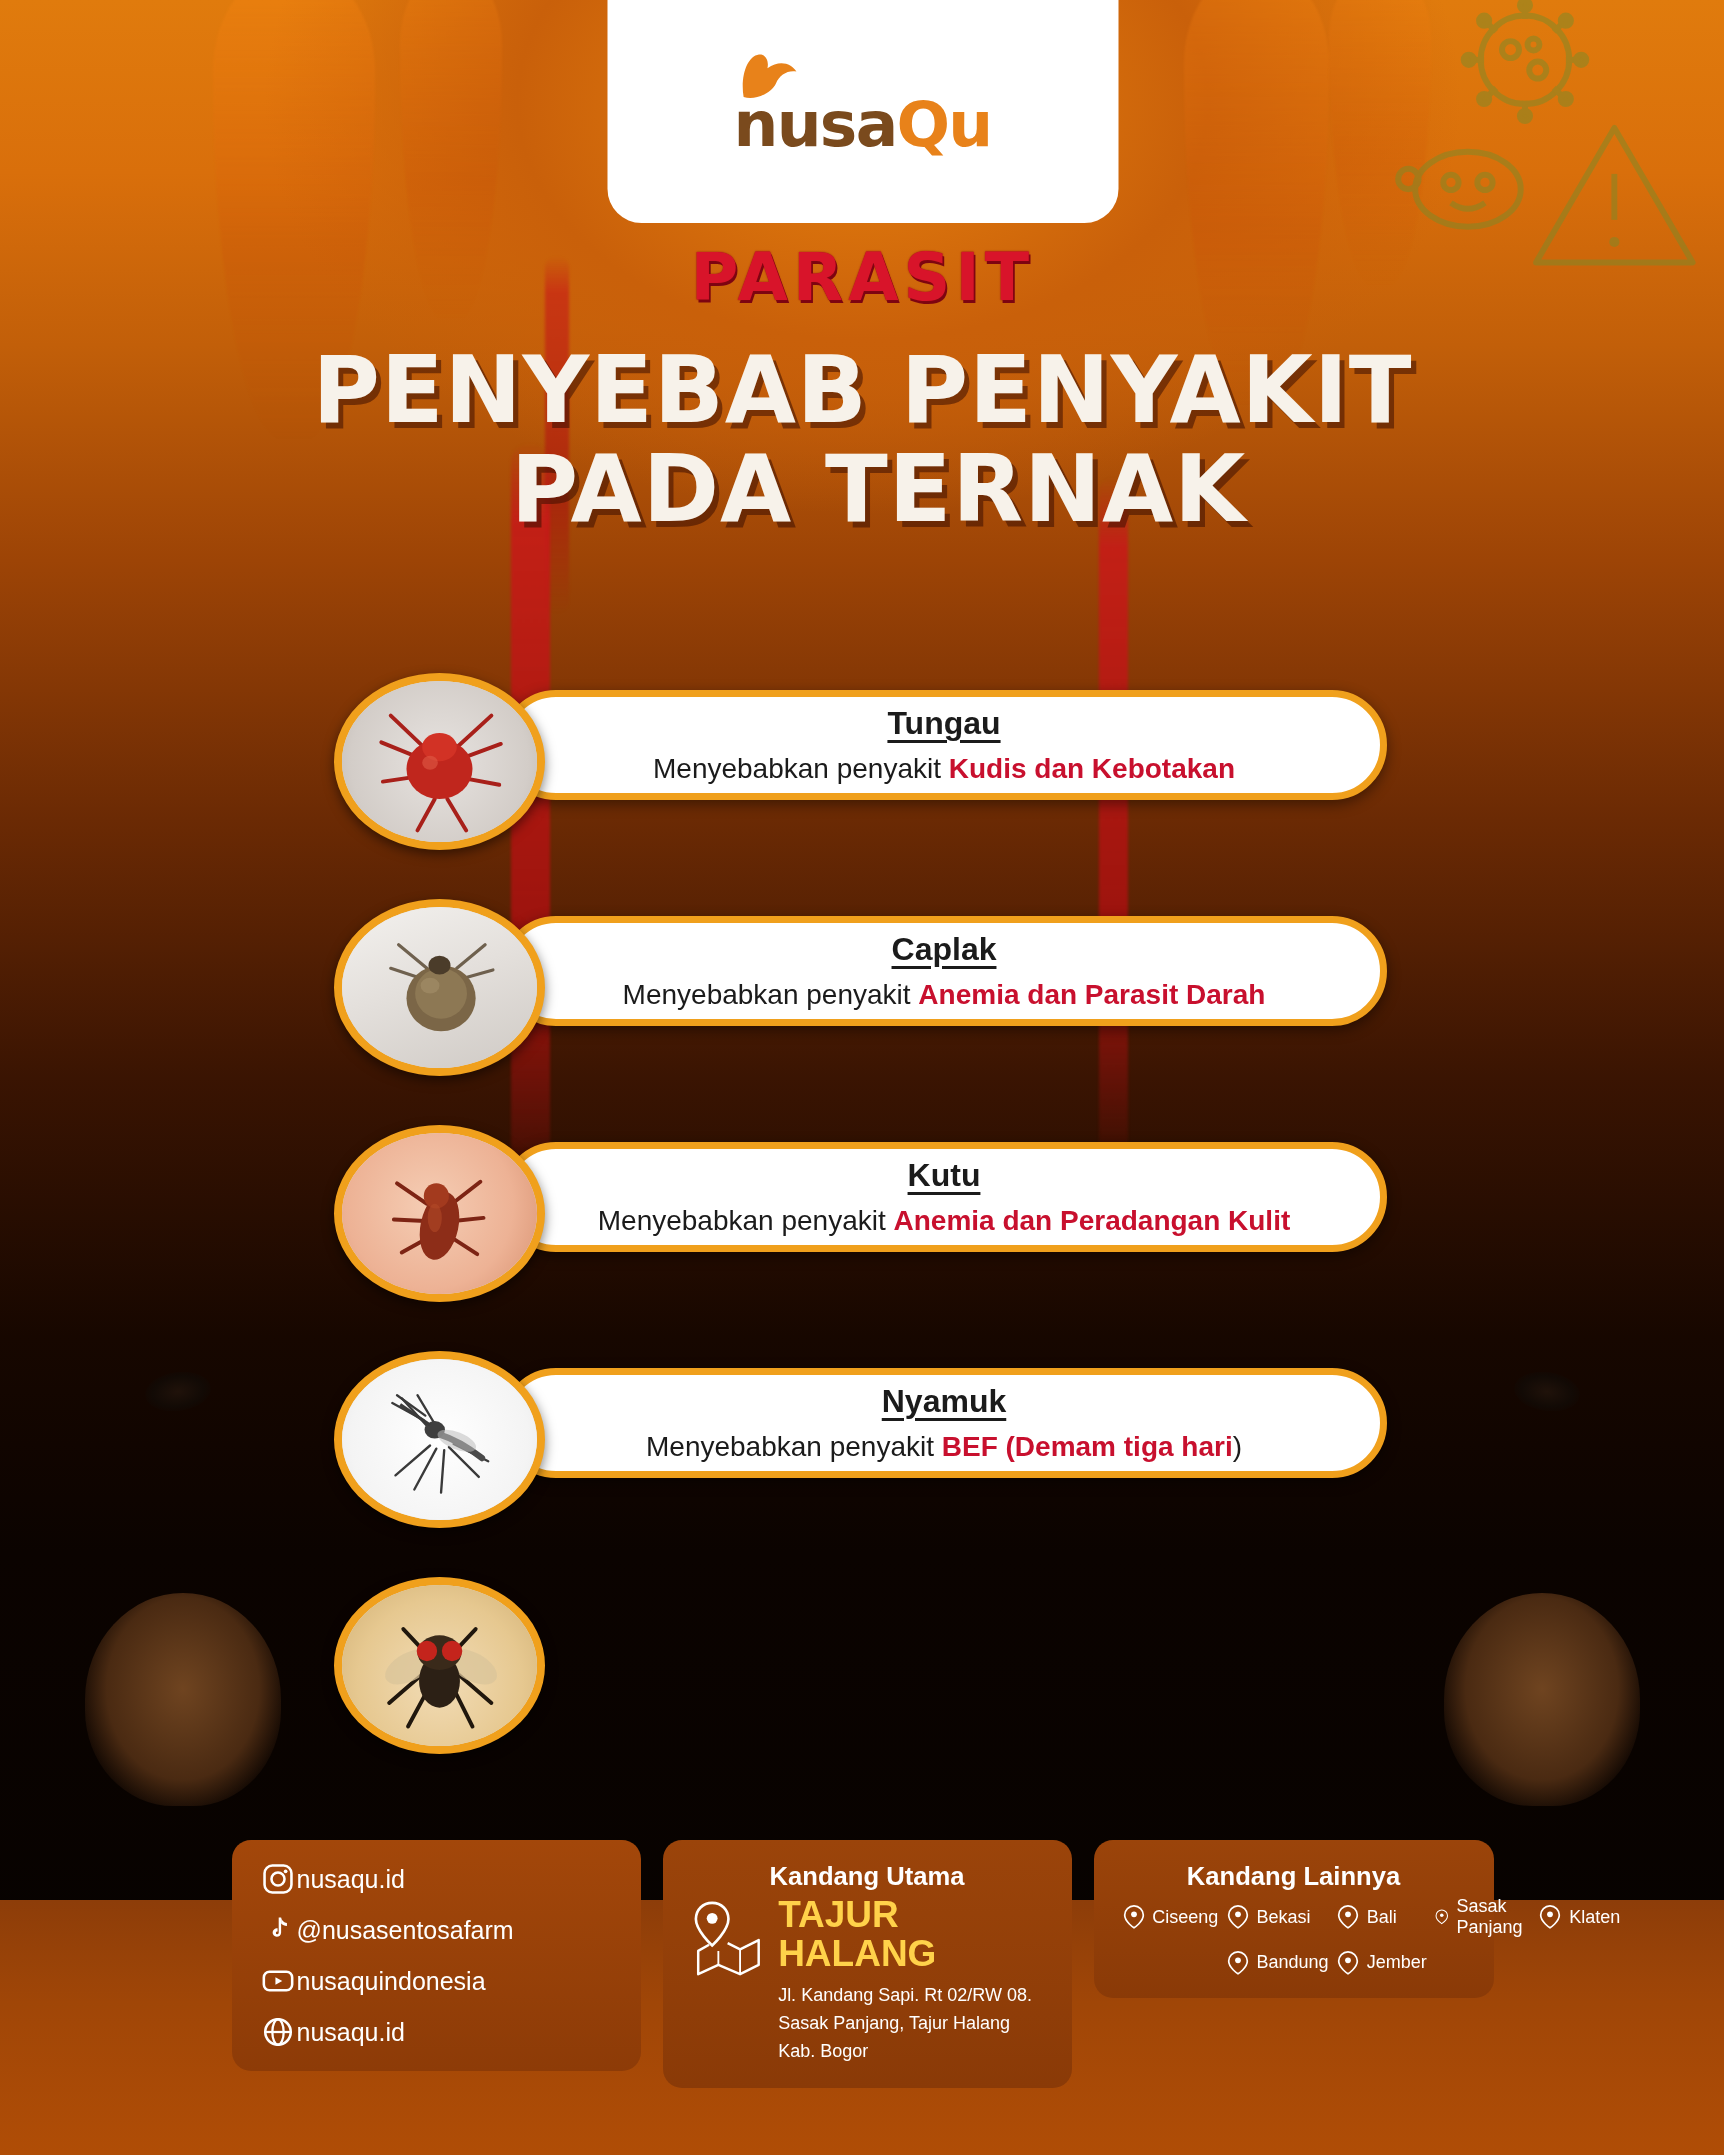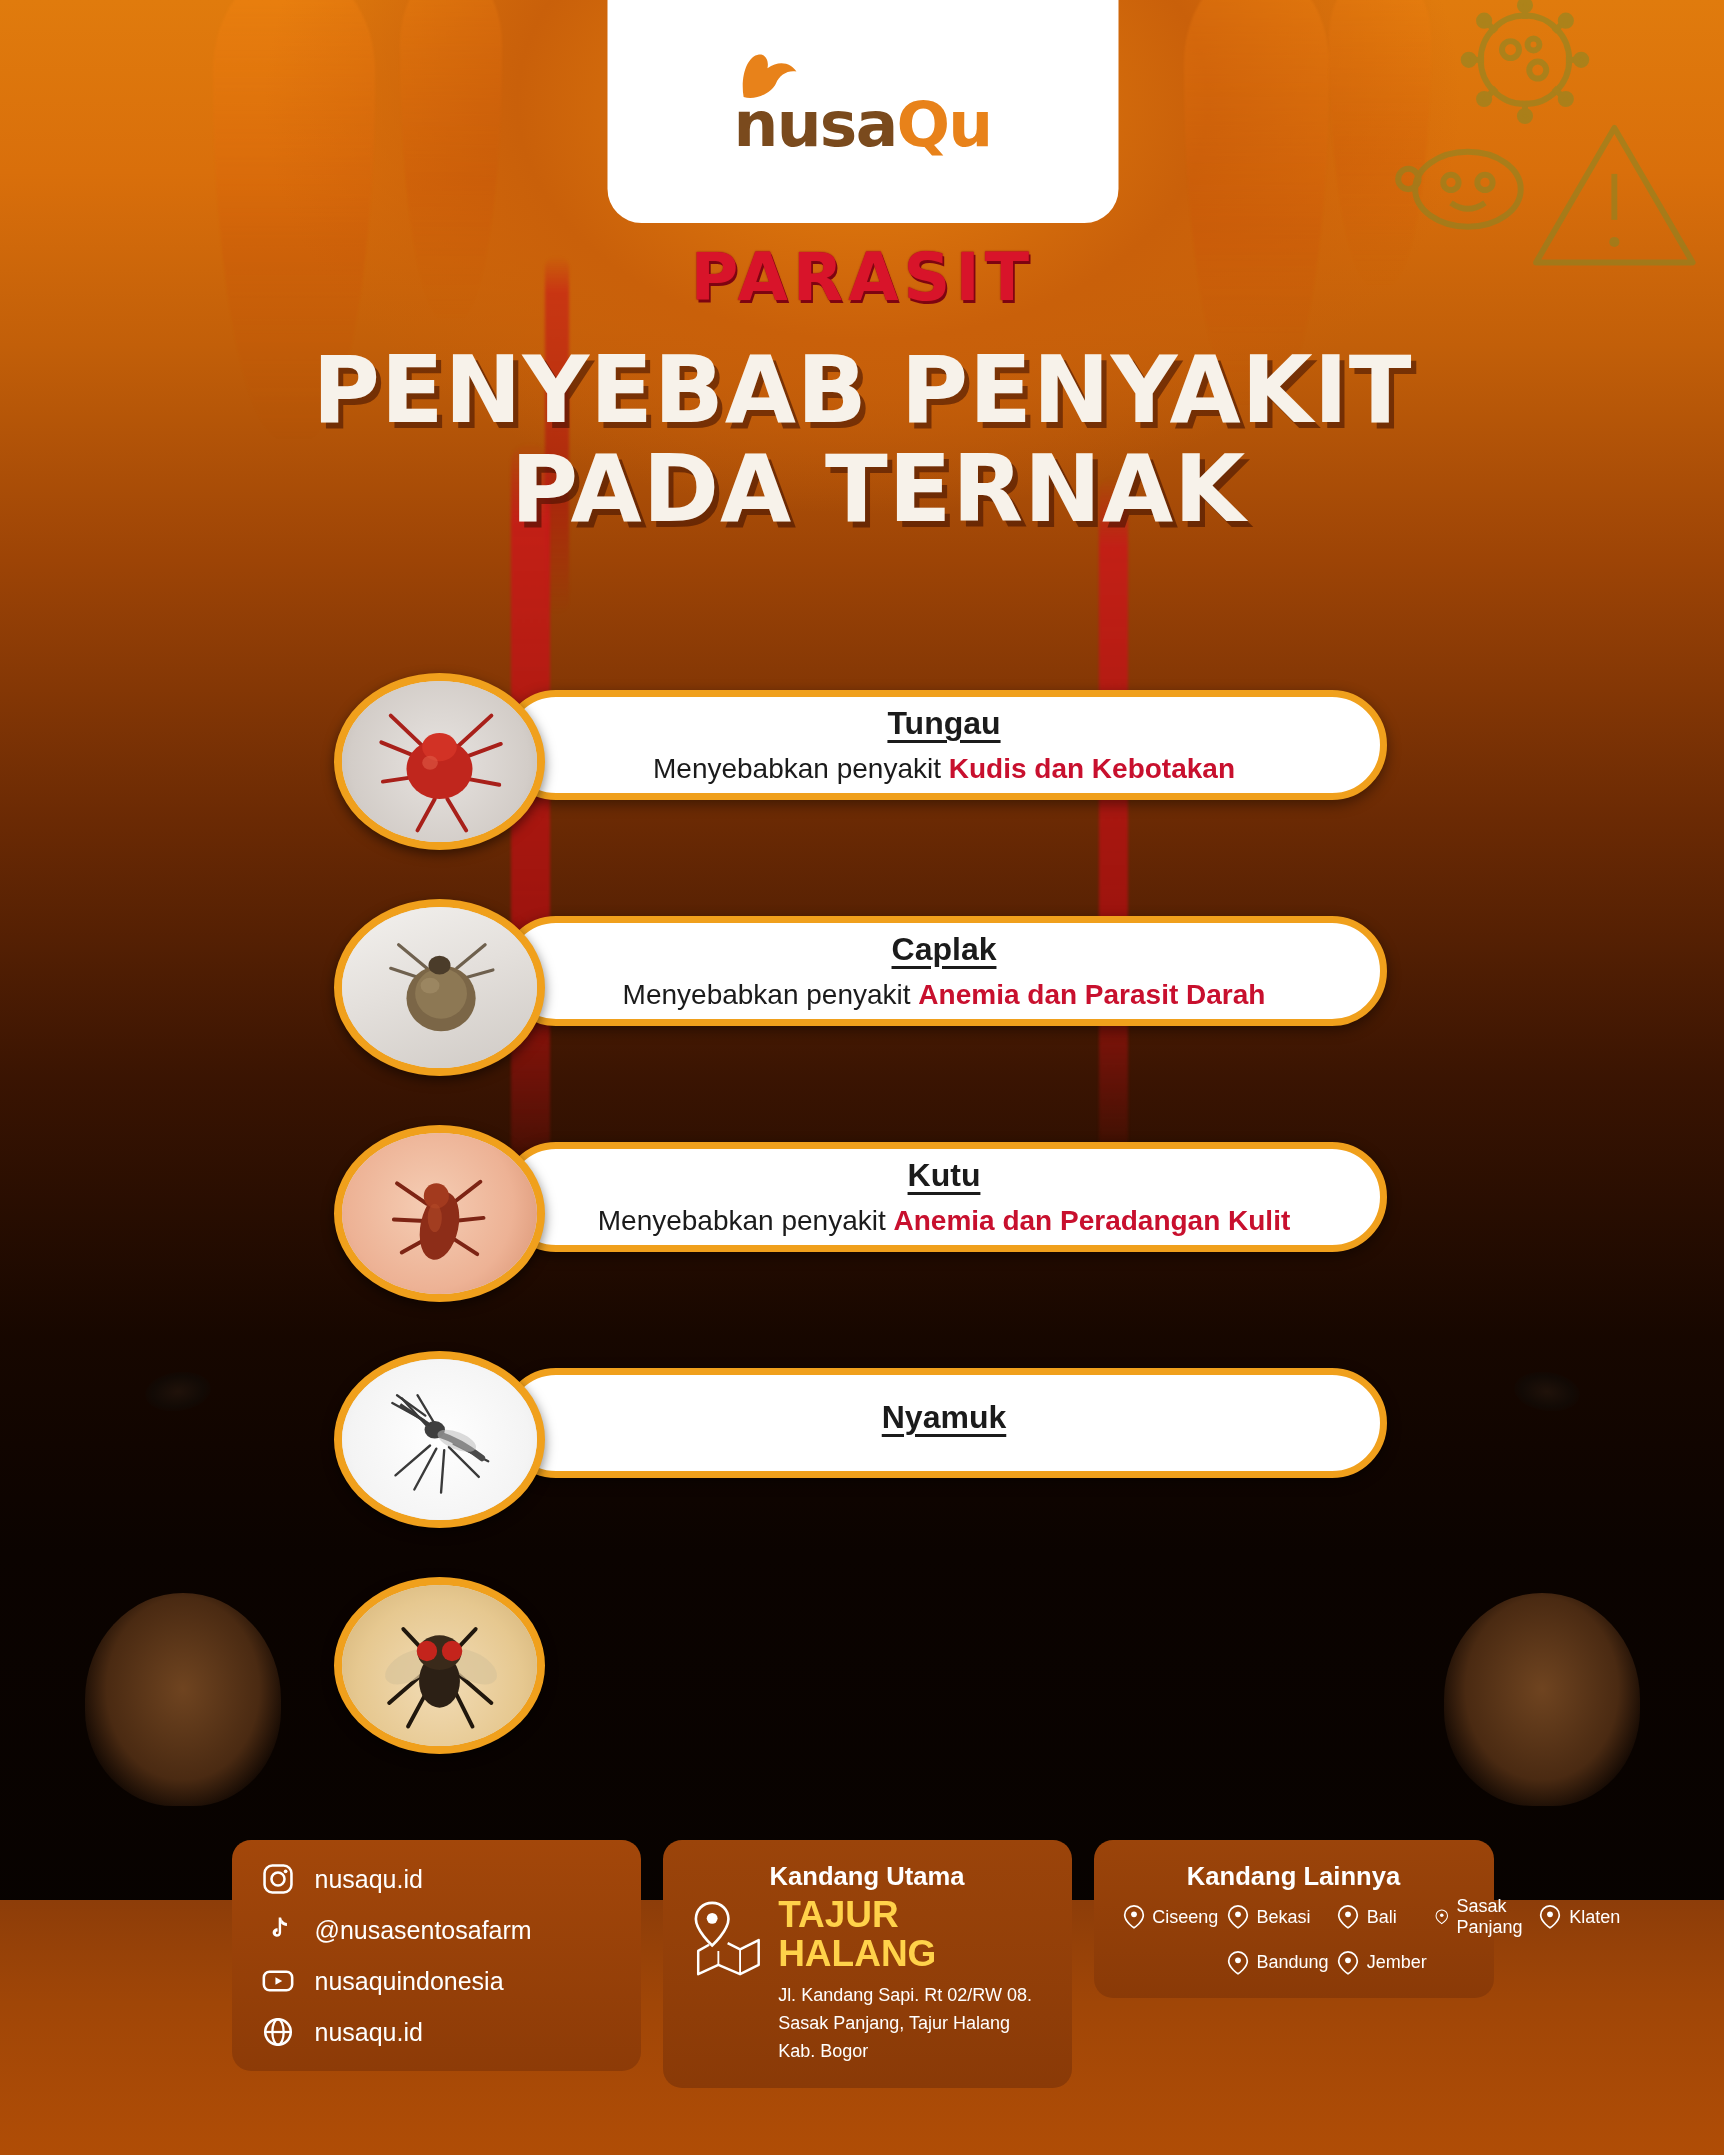--- a/index.html
+++ b/index.html
@@ -208,21 +208,21 @@
   }
   .panel {
     background: linear-gradient(180deg, #9b440a 0%, #8a3a07 100%);
     border-radius: 19px;
     padding: 22px 29px;
   }
   .panel.social { width: 409px; background: linear-gradient(180deg, #a3470a 0%, #8d3b07 100%); }
   .panel.main   { width: 409px; }
   .panel.other  { width: 400px; }
 
-  .social-row { display: flex; align-items: center; gap: 20px; margin-bottom: 17px; }
+  .social-row { display: flex; align-items: center; gap: 2px; margin-bottom: 17px; }
   .social-row:last-child { margin-bottom: 0; }
   .social-label { color: #fff; font-size: 25px; }
 
   .panel-title { color: #fff; font-size: 25.6px; font-weight: 700; text-align: center; margin-bottom: 5.1px; }
   .main-flex { display: flex; align-items: flex-start; gap: 15.3px; }
   .main-text .big {
     color: #ffd24a;
     font-size: 37px; font-weight: 700; line-height: 1.05;
     margin-bottom: 8.5px;
   }
@@ -386,20 +386,23 @@
           <ellipse cx="124" cy="118" rx="24" ry="44" fill="#8d2d18" transform="rotate(12 124 118)"></ellipse>
           <ellipse cx="120" cy="80" rx="16" ry="16" fill="#a33a1e"></ellipse>
           <ellipse cx="118" cy="108" rx="9" ry="18" fill="#b44a28" opacity=".55"></ellipse>
         </svg>
       </div>
     </div>
 
     <div class="row">
       <div class="card">
         <div class="card-title">Nyamuk</div>
+        <div class="card-sub">
+          <span>Menyebabkan penyakit </span><b>BEF (Demam tiga hari</b><span class="paren">)</span>
+        </div>
       </div>
       <div class="thumb">
         <div class="art mosq"></div>
         <svg viewBox="0 0 248 208" style="position:absolute;inset:0">
           <g stroke="#3a3a3a" stroke-width="3" fill="none" stroke-linecap="round">
             <path d="M118 96 L76 50"></path>
               <path d="M126 96 L96 46"></path>
             <path d="M112 110 L68 148"></path>
               <path d="M120 114 L92 166"></path>
               <path d="M130 116 L126 170"></path>

